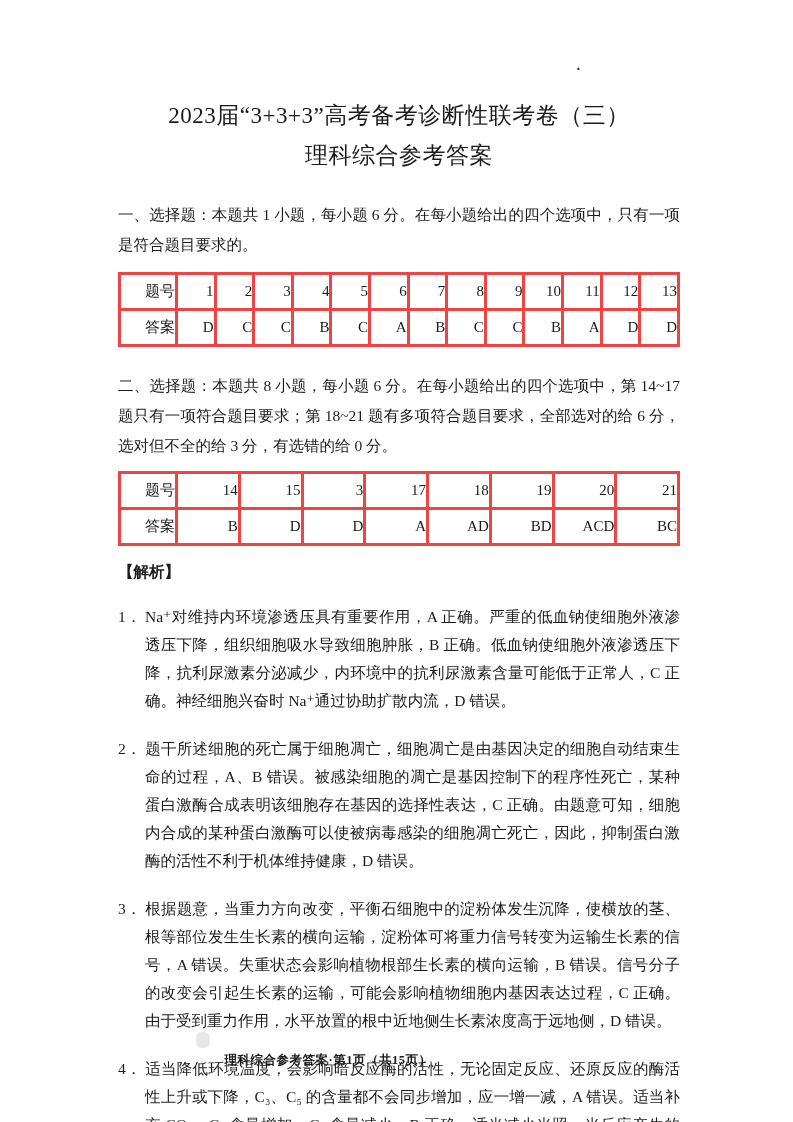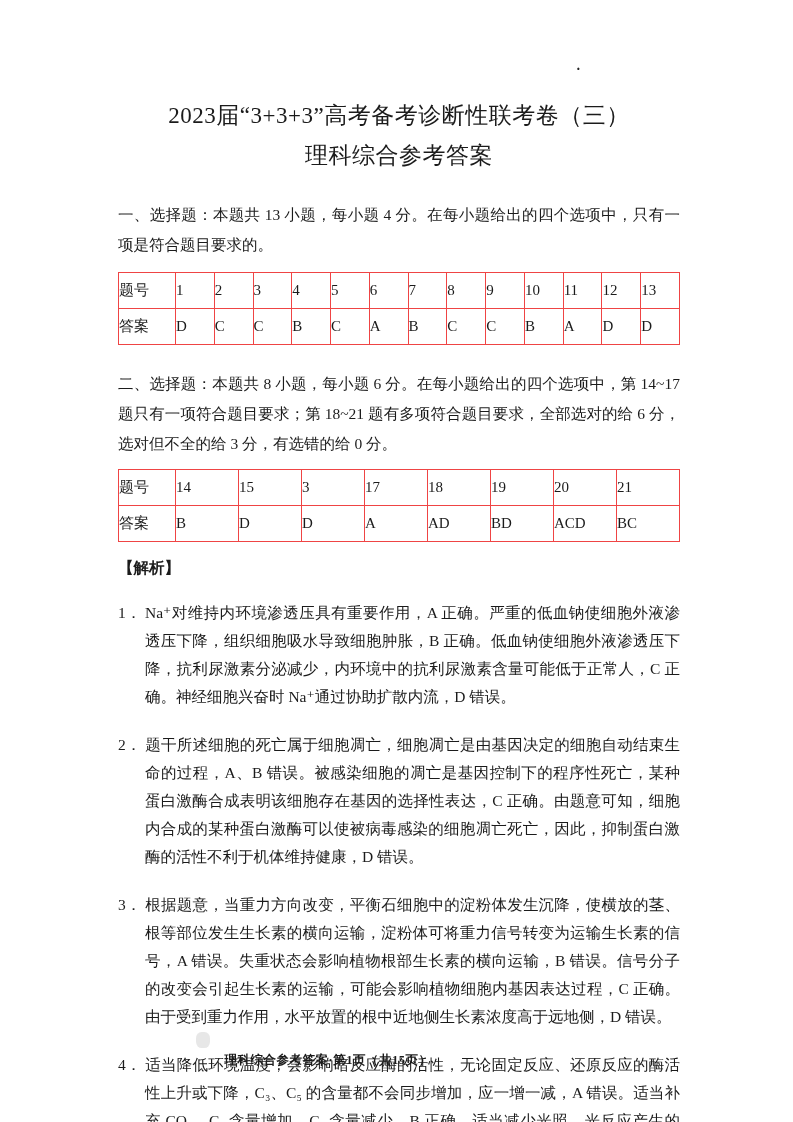--- a/index.html
+++ b/index.html
@@ -31,23 +31,23 @@
     text-align: justify;
   }
   .ans-table {
     width: 100%;
     border-collapse: collapse;
     table-layout: fixed;
     margin-top: 12px;
     font-size: 15px;
   }
   .ans-table td {
-    border: 1px solid #ef4444;
+    border: 3px solid #ef4444;
     height: 36px;
-    text-align: left;
+    text-align: right;
     vertical-align: middle;
     padding: 0;
   }
   .ans-table td.lbl { width: 57px; }
   .analysis-heading {
     margin-top: 16px;
     font-size: 15.5px;
     font-weight: bold;
   }
   .analysis-item {
@@ -91,21 +91,21 @@
   <span class="stray-mark">·</span>
   <span class="smudge-mark"></span>
 
   <div class="content">
 
     <div class="title-block">
       <div class="title-line">2023届“3+3+3”高考备考诊断性联考卷（三）</div>
       <div class="title-line">理科综合参考答案</div>
     </div>
 
-    <div class="intro">一、选择题：本题共 13 小题，每小题 4 分。在每小题给出的四个选项中，只有一项是符合题目要求的。</div>
+    <div class="intro">一、选择题：本题共 1 小题，每小题 6 分。在每小题给出的四个选项中，只有一项是符合题目要求的。</div>
 
     <table class="ans-table">
       <tbody>
           <tr>
         <td class="lbl">题号</td>
         <td>1</td>
         <td>2</td>
         <td>3</td>
         <td>4</td>
         <td>5</td>

